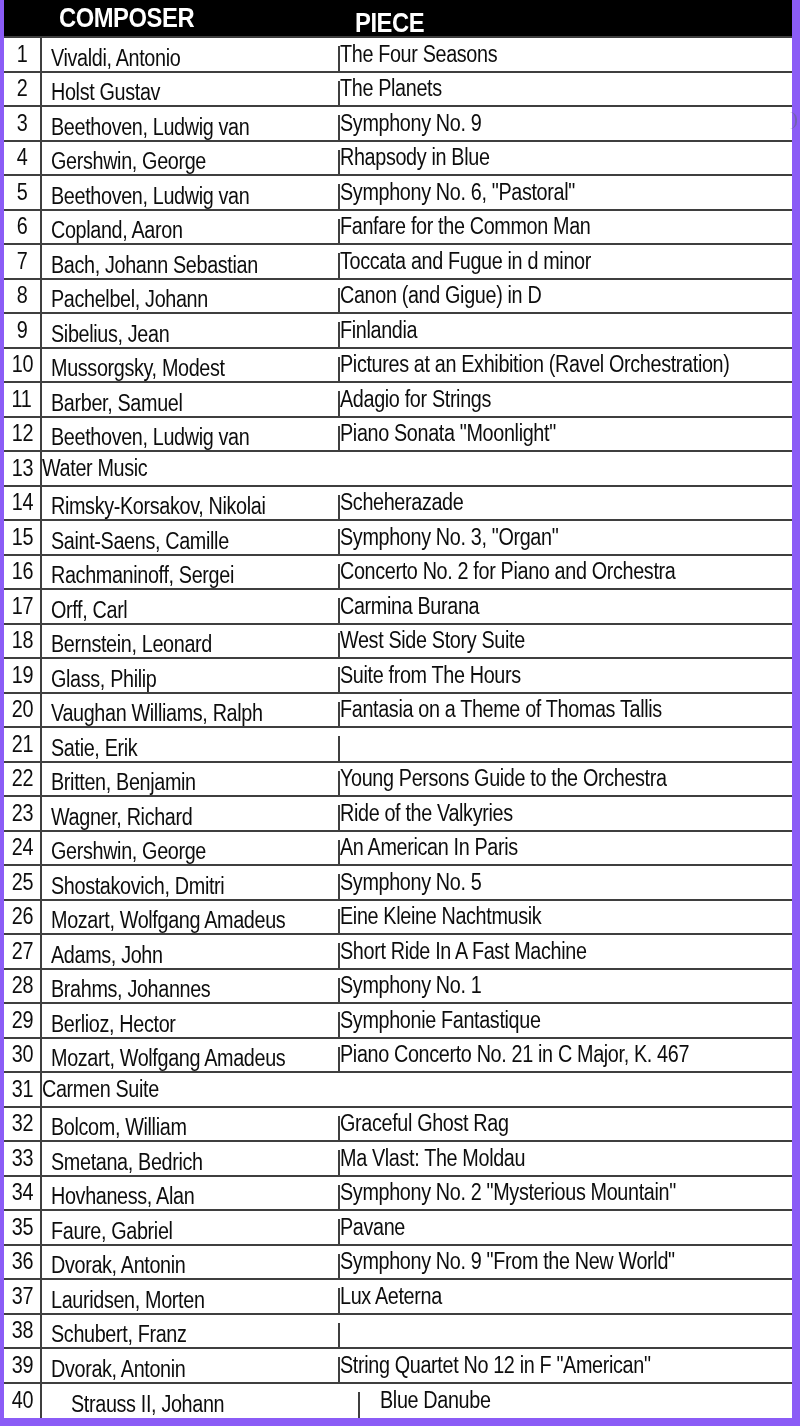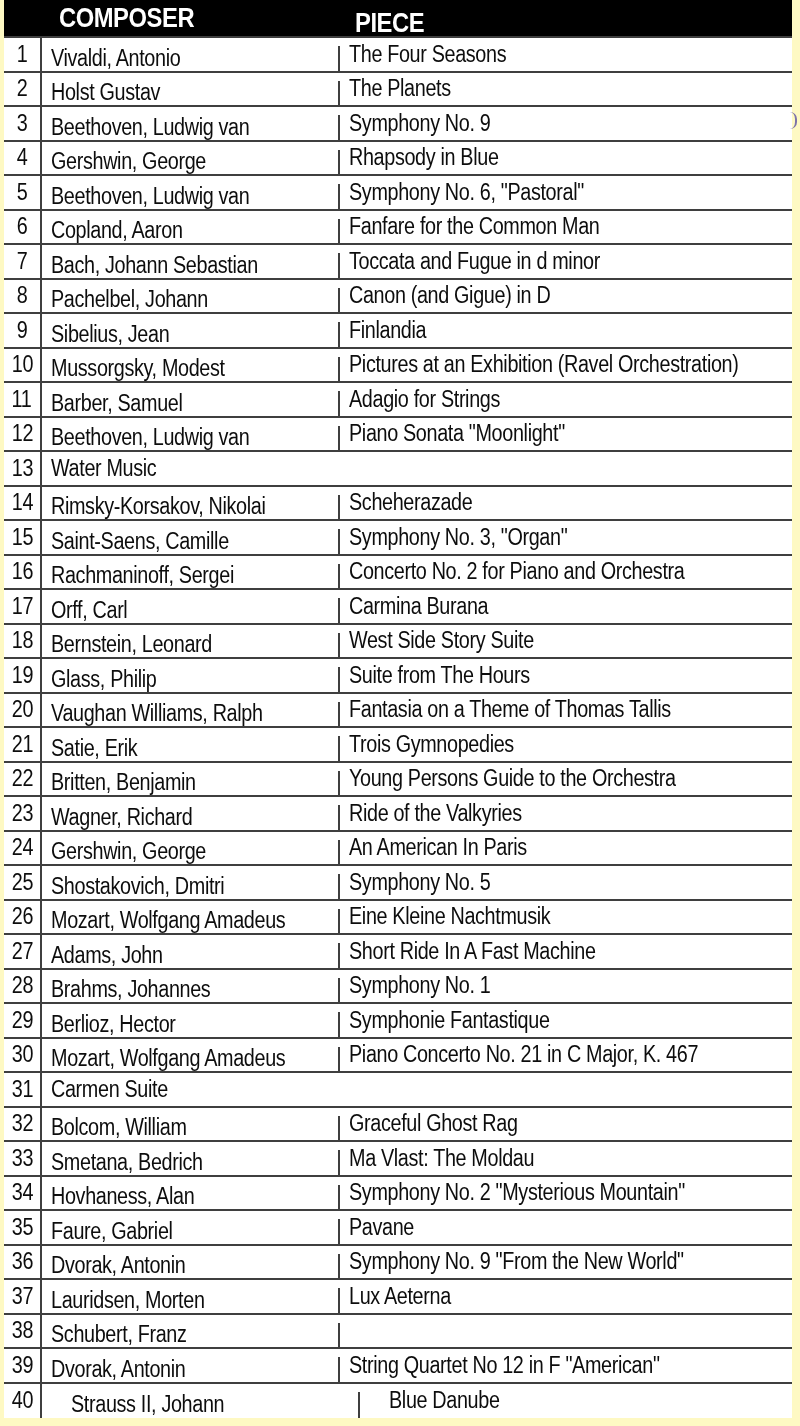--- a/index.html
+++ b/index.html
@@ -1,19 +1,19 @@
 <!DOCTYPE html>
 <html><head>
 <meta charset="utf-8">
 <style>
   html,body{margin:0;padding:0;background:#000;}
   .sheet{
     position:relative;
     width:800px;height:1426px;
-    background:#fef9c3;
+    background:#8b5cf6;
     box-sizing:border-box;
     padding:0 8px 8px 4px;
     font-family:"Liberation Sans",sans-serif;
     overflow:hidden;
   }
   .header-row{
     display:grid;
     grid-template-columns:38px 298px 1fr;
     height:36px;
     background:#000;
@@ -38,21 +38,21 @@
     grid-template-columns:38px 298px 1fr;
     height:34.5px;
     box-sizing:border-box;
     border-bottom:2px solid #3f3f3f;
     background:#fff;
   }
   .row:last-child{border-bottom:none;gap:20px;}
   .cell{display:flex;align-items:center;overflow:hidden;box-sizing:border-box;}
   .cell.num{justify-content:center;border-right:2px solid #3f3f3f;}
   .cell.composer{padding-left:9px;border-right:2px solid #3f3f3f;margin-top:8px;}
-  .cell.piece{padding-left:9px;}
+  .cell.piece{}
   .t{
     font-size:23px;
     color:#0d0d0d;
     white-space:nowrap;
     display:inline-block;
     transform:scaleX(0.86);
     transform-origin:0 50%;
     letter-spacing:-0.4px;
   }
   .t.centered{transform-origin:50% 50%;}
@@ -318,23 +318,20 @@
     </div>
   </div>
 
   <div class="row">
     <div class="cell num">
       <span class="t centered">21</span>
     </div>
     <div class="cell composer">
       <span class="t">Satie, Erik</span>
     </div>
-    <div class="cell piece">
-      <span class="t">Trois Gymnopedies</span>
-    </div>
   </div>
 
   <div class="row">
     <div class="cell num">
       <span class="t centered">22</span>
     </div>
     <div class="cell composer">
       <span class="t">Britten, Benjamin</span>
     </div>
     <div class="cell piece">

